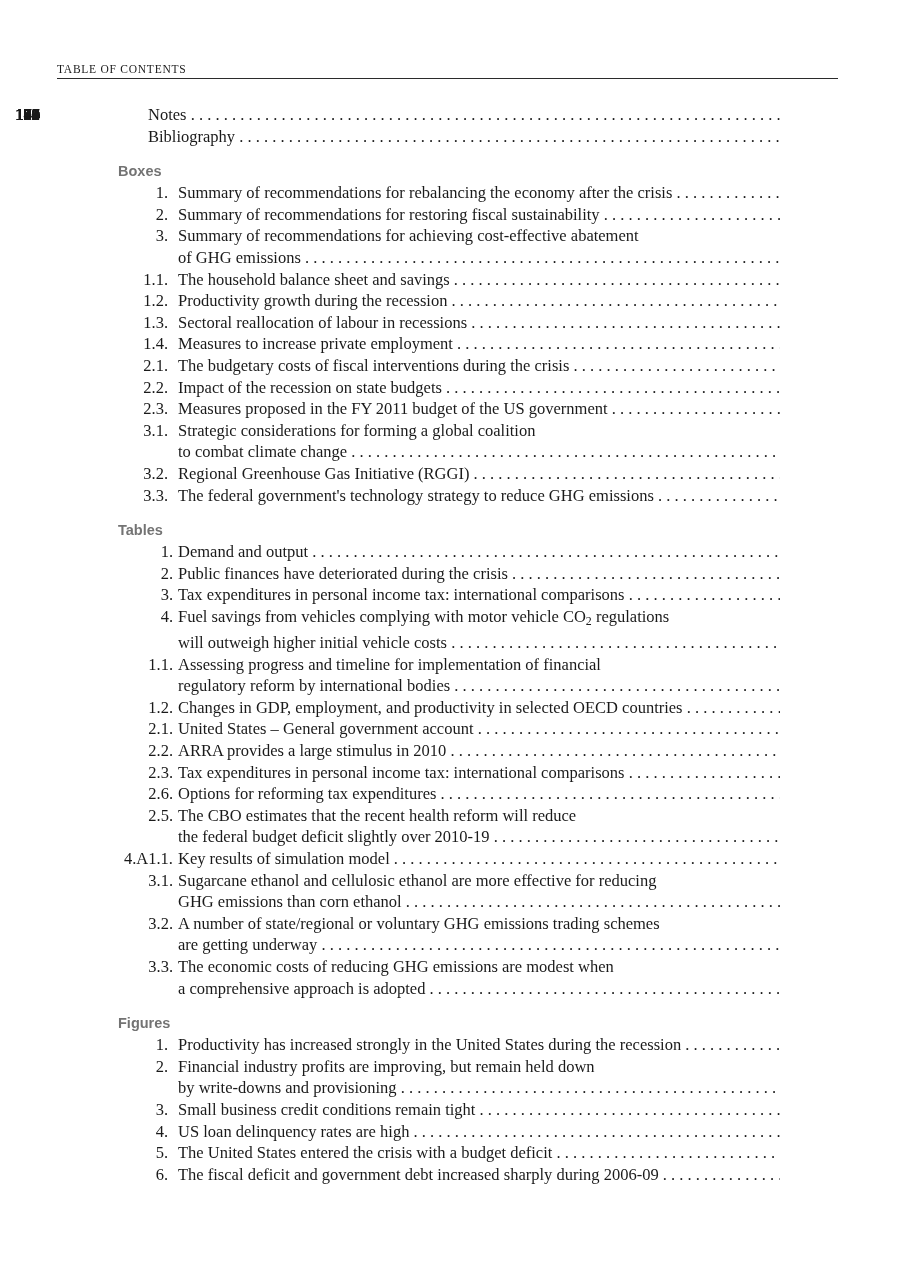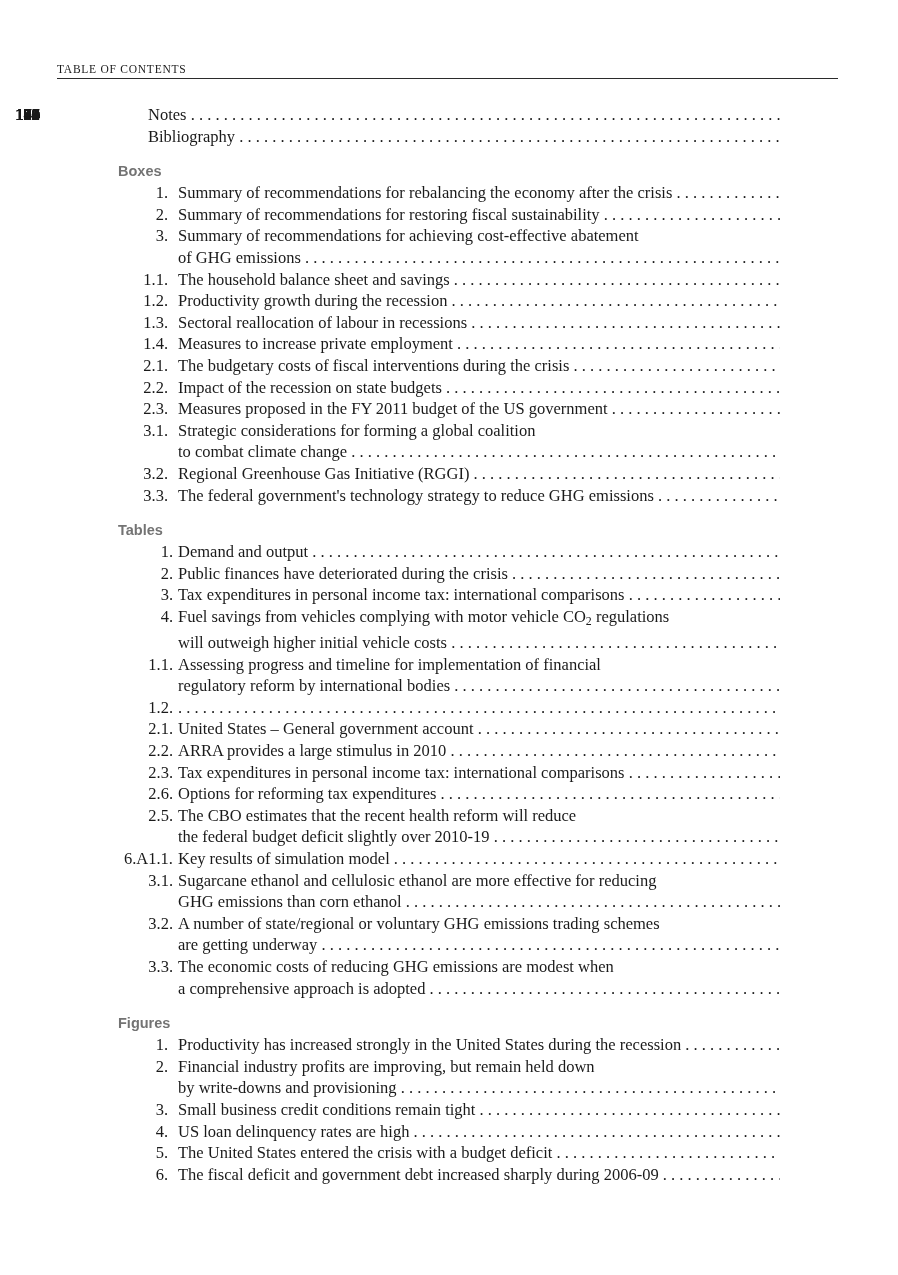--- a/index.html
+++ b/index.html
@@ -378,20 +378,21 @@
             <span class="label">regulatory reform by international bodies&nbsp;</span>
             <span class="dotfill"></span>
           </span>
         </span>
         <span class="page">59</span>
       </div>
       <div class="entry tight">
         <span class="num">1.2.</span>
         <span class="body">
           <span class="row-inner">
+            <span class="label">Changes in GDP, employment, and productivity in selected OECD countries&nbsp;</span>
             <span class="dotfill"></span>
           </span>
         </span>
         <span class="page">70</span>
       </div>
       <div class="entry tight">
         <span class="num">2.1.</span>
         <span class="body">
           <span class="row-inner">
             <span class="label">United States – General government account&nbsp;</span>
@@ -444,21 +445,21 @@
         <span class="num"></span>
         <span class="body">
           <span class="row-inner">
             <span class="label">the federal budget deficit slightly over 2010-19&nbsp;</span>
             <span class="dotfill"></span>
           </span>
         </span>
         <span class="page">101</span>
       </div>
       <div class="entry tight">
-        <span class="num">6.A1.1.</span>
+        <span class="num">4.A1.1.</span>
         <span class="body">
           <span class="row-inner">
             <span class="label">Key results of simulation model&nbsp;</span>
             <span class="dotfill"></span>
           </span>
         </span>
         <span class="page">108</span>
       </div>
       <div class="entry tight">
         <span class="num">3.1.</span>

